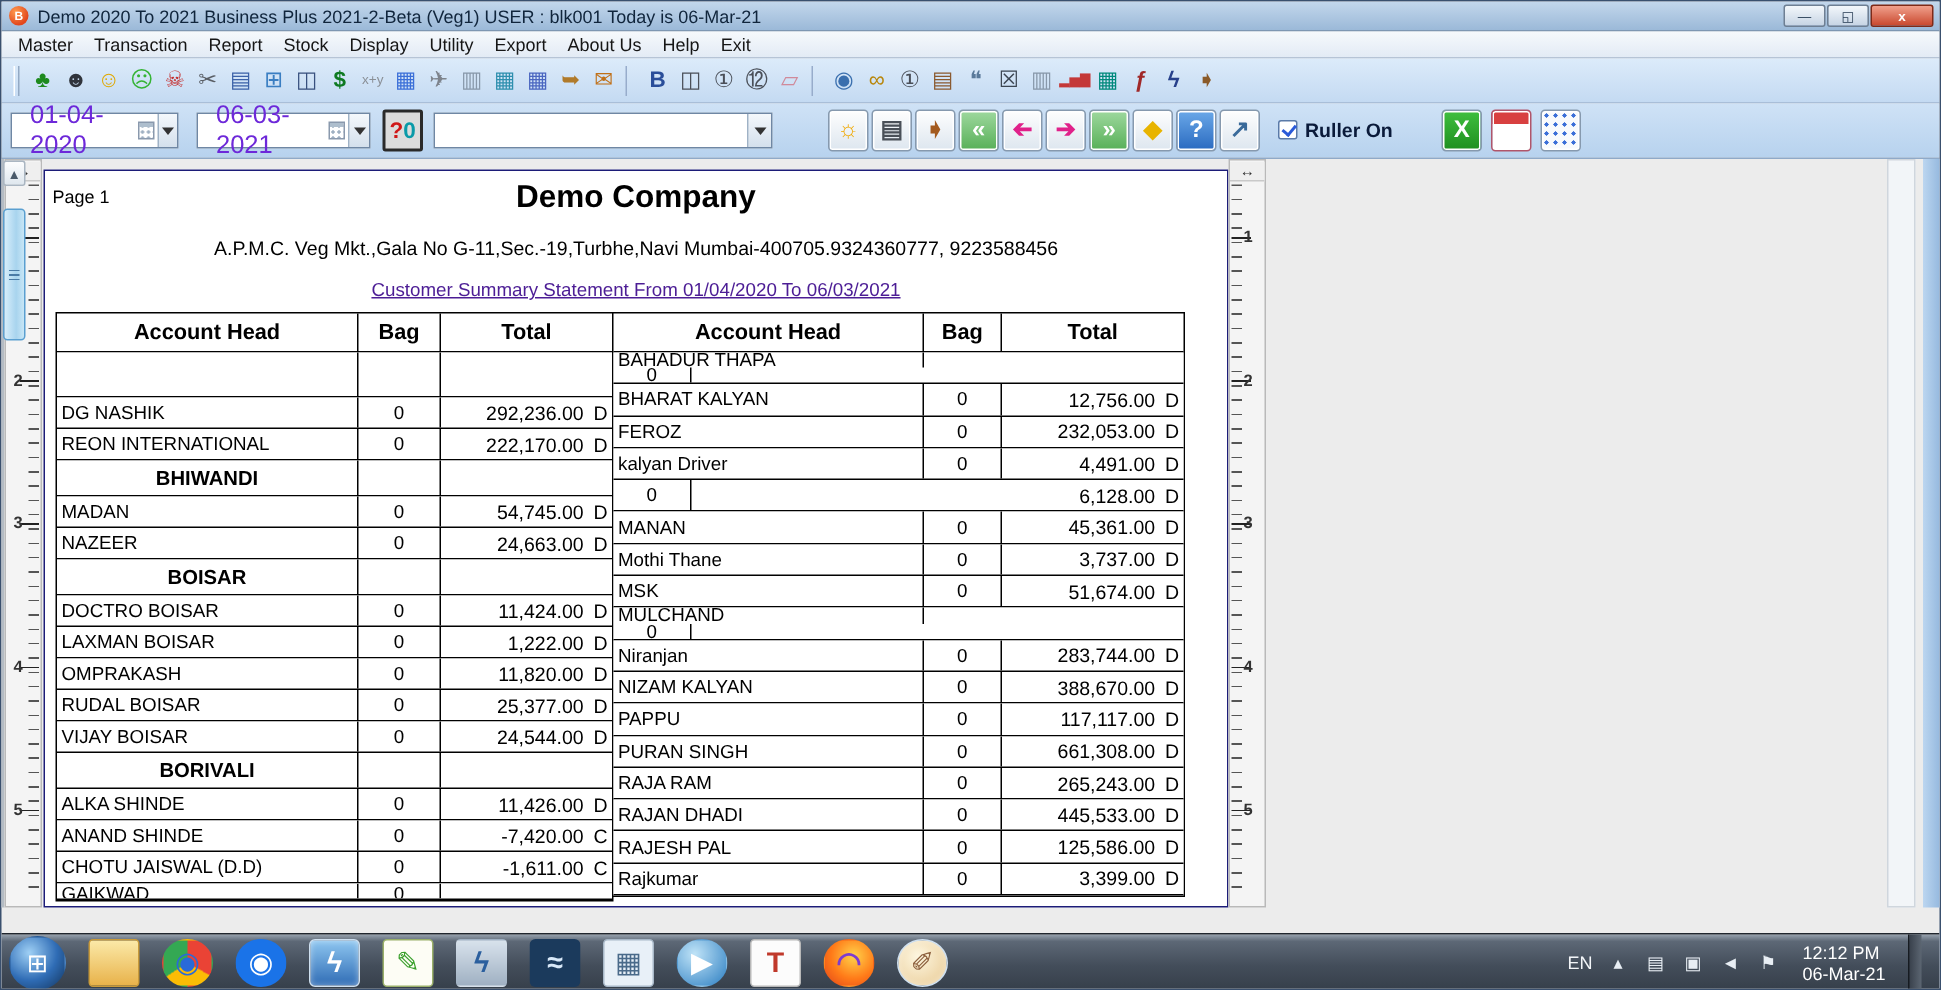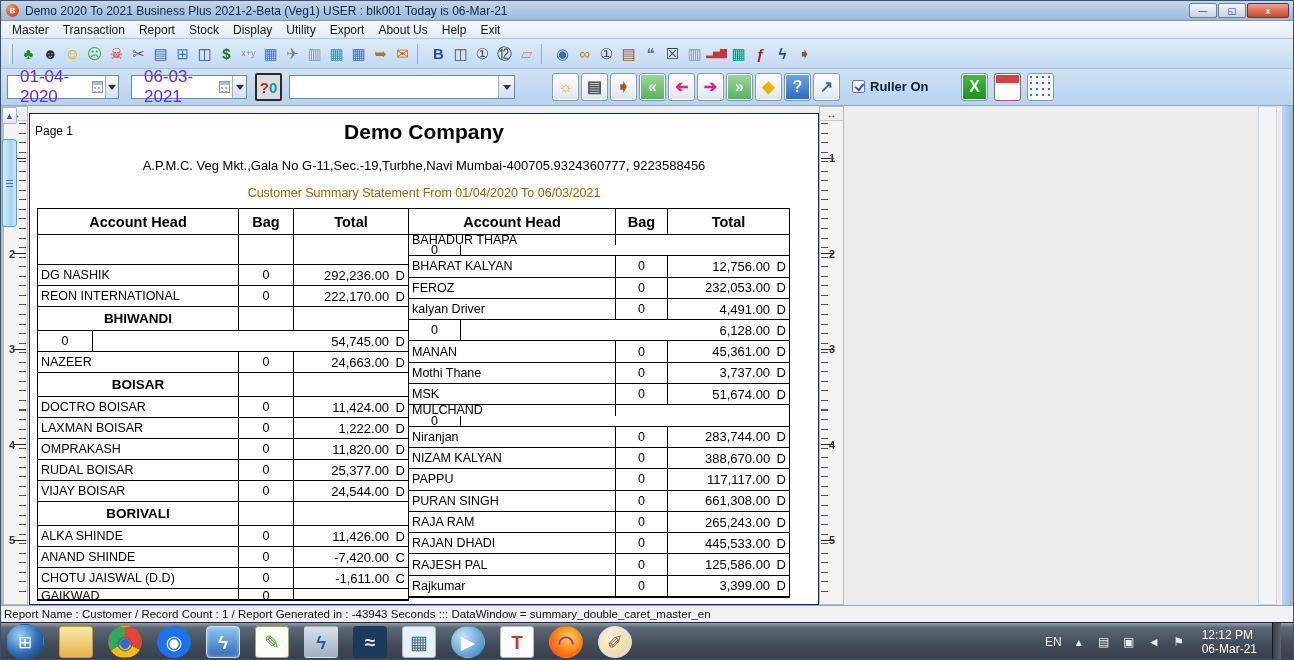--- a/index.html
+++ b/index.html
@@ -84,21 +84,21 @@
   .rnum{position:absolute;font-size:11px;color:#333;font-weight:bold;}
   #ruler-left .rnum{left:5px;}
   #ruler-mid .rnum{left:9px;}
 
   #page{position:absolute;left:28px;top:7px;width:790px;height:492px;background:#fff;
     border:1px solid #1c1c78;overflow:hidden;}
   #page-label{position:absolute;left:5px;top:10px;font-size:12px;color:#000;}
   #company-name{position:absolute;left:0;top:6px;width:100%;text-align:center;
     font-size:21px;font-weight:bold;color:#000;}
   #company-address{position:absolute;left:0;top:44px;width:100%;text-align:center;font-size:13px;color:#000;}
-  #statement-title{position:absolute;left:0;top:72px;width:100%;text-align:center;font-size:12.5px;color:#a16207;}
+  #statement-title{position:absolute;left:0;top:72px;width:100%;text-align:center;font-size:12.5px;color:#4c1d95;text-decoration:underline;}
 
   .rtable{position:absolute;top:94px;border:1px solid #000;background:#fff;}
   #left-table{left:7px;width:372px;}
   #right-table{left:378px;width:382px;}
   .thead{display:flex;height:26px;border-bottom:1px solid #000;}
   .thead .c{display:flex;align-items:center;justify-content:center;font-weight:bold;font-size:14.5px;}
   .trow{display:flex;border-bottom:1px solid #000;background:#fff;}
   .c{border-right:1px solid #000;overflow:hidden;white-space:nowrap;}
   .c:last-child{border-right:none;}
   #left-table .name{width:201px;} #left-table .bag{width:55px;} #left-table .total{flex:1;}
@@ -407,20 +407,21 @@
               <div class="c name">REON INTERNATIONAL</div>
               <div class="c bag">0</div>
               <div class="c total">222,170.00 D</div>
             </div>
             <div class="trow group" style="height: 24px;">
               <div class="c name">BHIWANDI</div>
               <div class="c bag"></div>
               <div class="c total"></div>
             </div>
             <div class="trow data" style="height: 21px;">
+              <div class="c name">MADAN</div>
               <div class="c bag">0</div>
               <div class="c total">54,745.00 D</div>
             </div>
             <div class="trow data" style="height: 21px;">
               <div class="c name">NAZEER</div>
               <div class="c bag">0</div>
               <div class="c total">24,663.00 D</div>
             </div>
             <div class="trow group" style="height: 24px;">
               <div class="c name">BOISAR</div>
@@ -585,23 +586,20 @@
         <div class="rnum" style="top: 331.5px;">4</div>
         <div class="rnum" style="top: 427px;">5</div>
       </div>
 
     <div id="vscroll"></div>
     <div id="scroll-up">▲</div>
     <div id="scroll-thumb"></div>
     <div id="right-blue"></div>
   </div>
 
-  <div id="statusbar">
-    <span>Report Name : Customer / Record Count : 1 / Report Generated in : -43943 Seconds ::: DataWindow = summary_double_caret_master_en</span>
-  </div>
 
   <div id="taskbar">
     <div id="task-buttons">
         <div class="taskbtn orb" style="background: radial-gradient(circle at 35% 30%, rgb(159, 208, 245), rgb(47, 108, 181) 55%, rgb(20, 54, 94)); border-radius: 50%;">
           <span class="glyph" style="color: rgb(255, 255, 255);">⊞</span>
         </div>
         <div class="taskbtn" style="background: linear-gradient(rgb(251, 233, 168), rgb(232, 178, 74)); border: 1px solid rgb(200, 154, 58); border-radius: 3px;">
           <span class="glyph"></span>
         </div>
         <div class="taskbtn" style="background: conic-gradient(rgb(234, 67, 53) 0deg, rgb(234, 67, 53) 33%, rgb(251, 188, 5) 33%, rgb(251, 188, 5) 66%, rgb(52, 168, 83) 66%, rgb(52, 168, 83) 100%); border-radius: 50%;">

